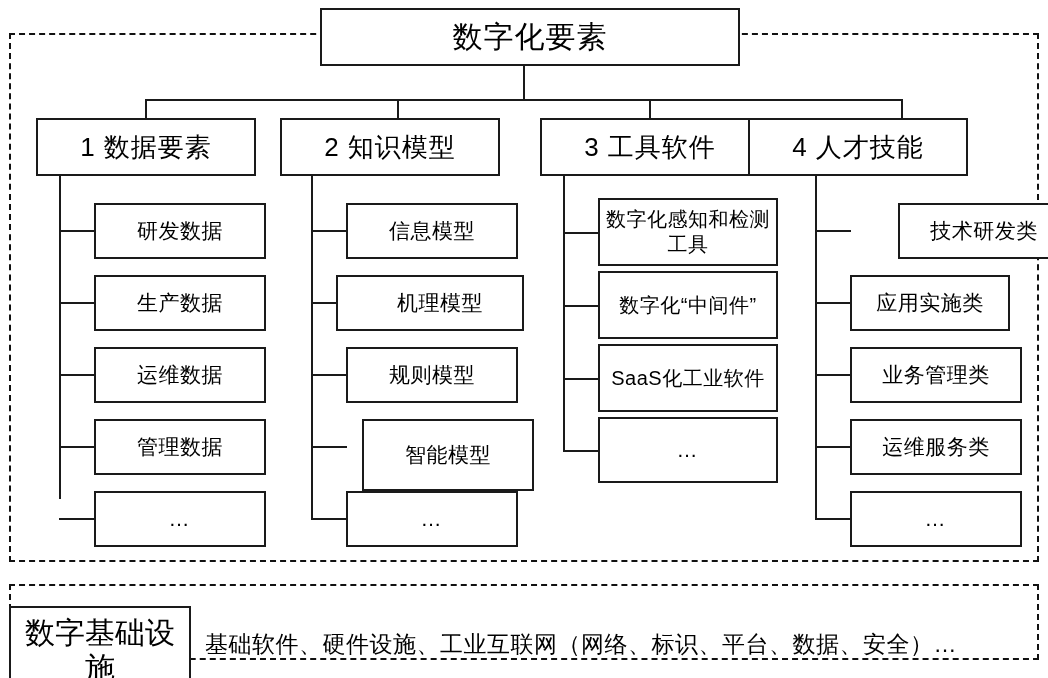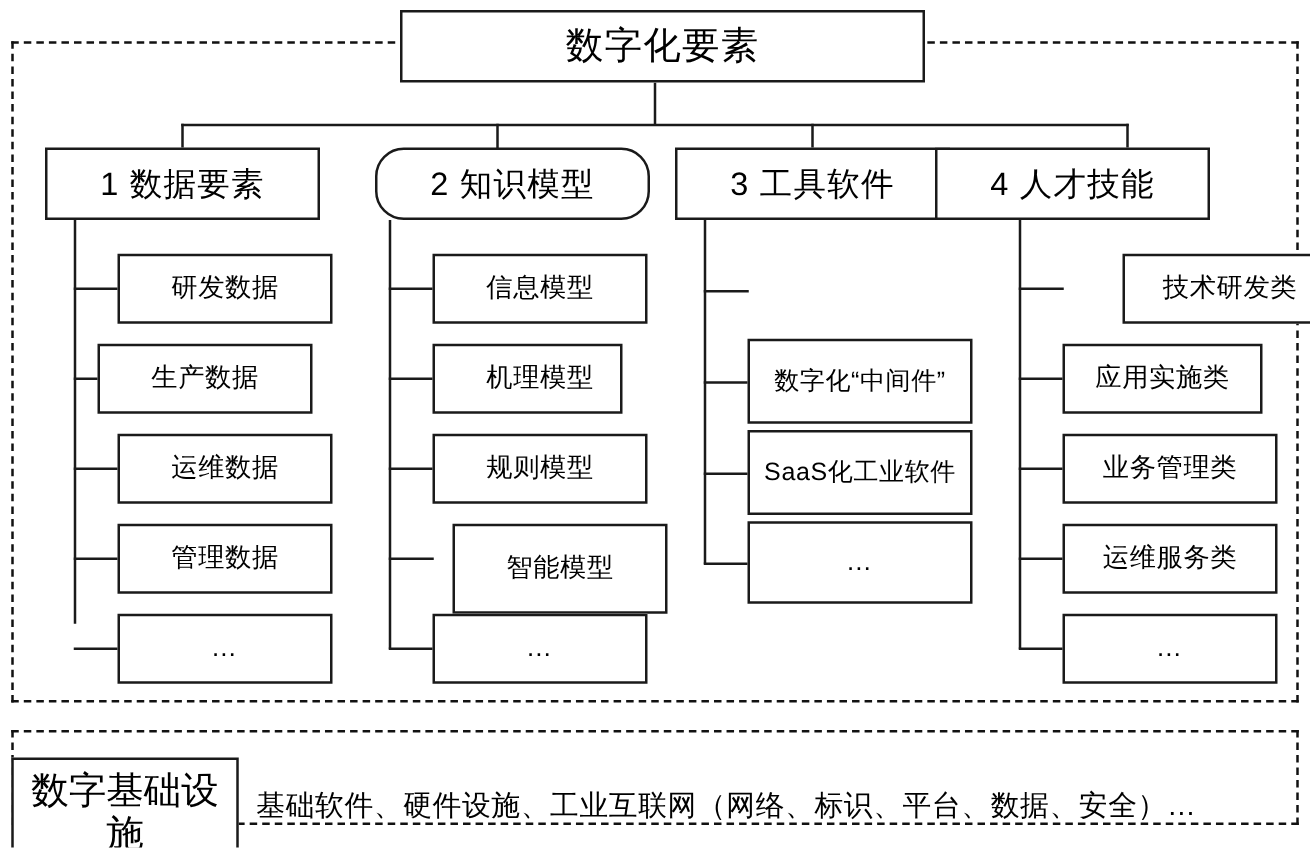--- a/index.html
+++ b/index.html
@@ -146,51 +146,51 @@
     <span>1 数据要素</span>
   </div>
   <div class="line-v" style="left:59px; top:176px; height:323px;"></div>
 
   <div class="line-h" style="left:59px; top:230px; width:36px;"></div>
   <div class="box child-box" style="left:94px; top:203px; width:172px; height:56px;">
     <span>研发数据</span>
   </div>
 
   <div class="line-h" style="left:59px; top:302px; width:36px;"></div>
-  <div class="box child-box" style="left:78px; top:275px; width:172px; height:56px;">
+  <div class="box child-box" style="left:94px; top:275px; width:172px; height:56px;">
     <span>生产数据</span>
   </div>
 
   <div class="line-h" style="left:59px; top:374px; width:36px;"></div>
   <div class="box child-box" style="left:94px; top:347px; width:172px; height:56px;">
     <span>运维数据</span>
   </div>
 
   <div class="line-h" style="left:59px; top:446px; width:36px;"></div>
   <div class="box child-box" style="left:94px; top:419px; width:172px; height:56px;">
     <span>管理数据</span>
   </div>
 
   <div class="line-h" style="left:59px; top:518px; width:36px;"></div>
   <div class="box child-box ellipsis" style="left:94px; top:491px; width:172px; height:56px;">
     <span>…</span>
   </div>
 
-  <div class="box header-box" style="left:300px;border-radius:23px;">
+  <div class="box header-box" style="left:280px;">
     <span>2 知识模型</span>
   </div>
   <div class="line-v" style="left:311px; top:176px; height:343px;"></div>
 
   <div class="line-h" style="left:311px; top:230px; width:36px;"></div>
   <div class="box child-box" style="left:346px; top:203px; width:172px; height:56px;">
     <span>信息模型</span>
   </div>
 
   <div class="line-h" style="left:311px; top:302px; width:36px;"></div>
-  <div class="box child-box" style="left:346px; top:275px; width:152px; height:56px;padding-left:24px;">
+  <div class="box child-box" style="left:336px; top:275px; width:188px; height:56px;padding-left:24px;">
     <span>机理模型</span>
   </div>
 
   <div class="line-h" style="left:311px; top:374px; width:36px;"></div>
   <div class="box child-box" style="left:346px; top:347px; width:172px; height:56px;">
     <span>规则模型</span>
   </div>
 
   <div class="line-h" style="left:311px; top:446px; width:36px;"></div>
   <div class="box child-box" style="left:362px; top:419px; width:172px; height:72px;">
@@ -201,20 +201,23 @@
   <div class="box child-box ellipsis" style="left:346px; top:491px; width:172px; height:56px;">
     <span>…</span>
   </div>
 
   <div class="box header-box" style="left:540px;">
     <span>3 工具软件</span>
   </div>
   <div class="line-v" style="left:563px; top:176px; height:275px;"></div>
 
   <div class="line-h" style="left:563px; top:232px; width:36px;"></div>
+  <div class="box child-box two-line" style="left:598px; top:198px; width:180px; height:68px;">
+    <span>数字化感知和检测工具</span>
+  </div>
 
   <div class="line-h" style="left:563px; top:305px; width:36px;"></div>
   <div class="box child-box two-line" style="left:598px; top:271px; width:180px; height:68px;">
     <span>数字化“中间件”</span>
   </div>
 
   <div class="line-h" style="left:563px; top:378px; width:36px;"></div>
   <div class="box child-box two-line" style="left:598px; top:344px; width:180px; height:68px;">
     <span>SaaS化工业软件</span>
   </div>

